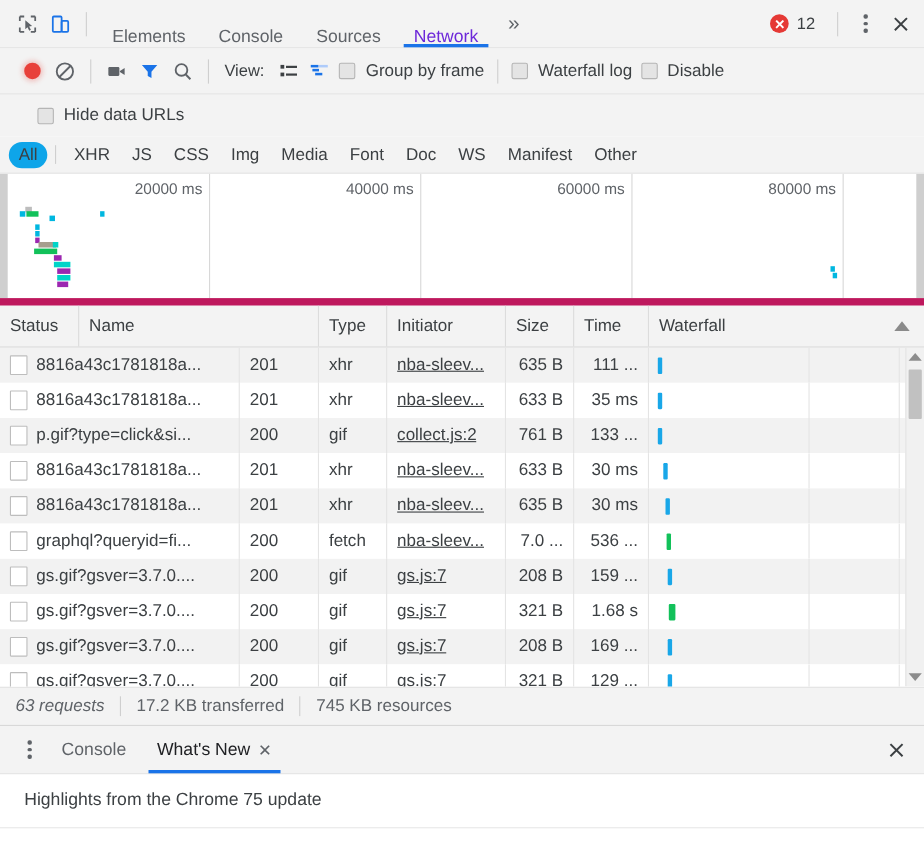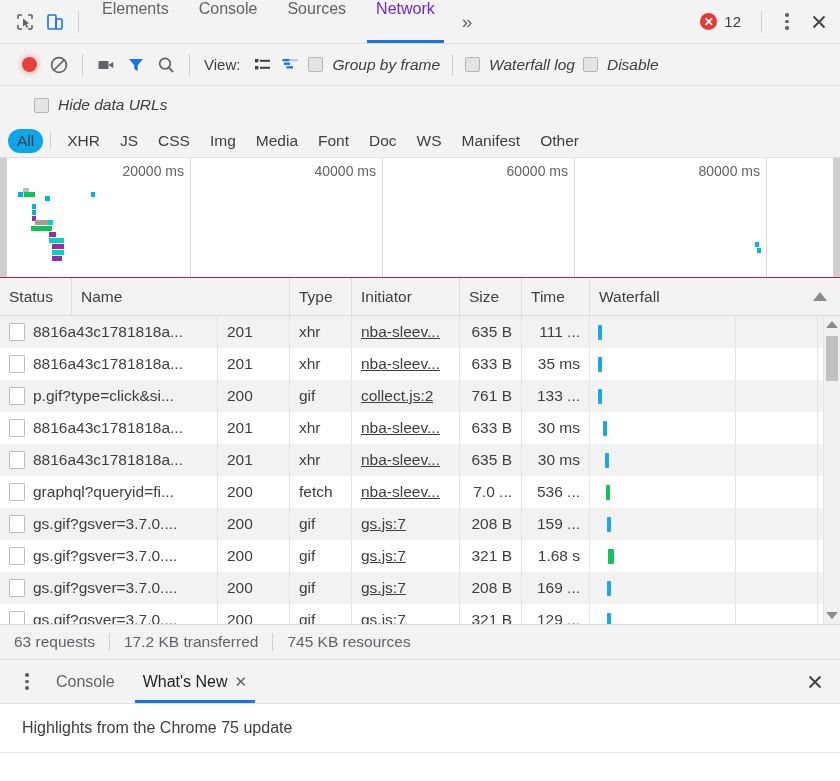--- a/index.html
+++ b/index.html
@@ -28,21 +28,21 @@
     flex: 0 0 auto;
   }
   .tb-sep {
     width: 1px; height: 22px; background: #cfcfcf; margin: 0 8px;
     flex: 0 0 auto;
   }
   .panel-tabs { display: flex; align-items: center; height: 100%; }
   .panel-tab {
     padding: 0 15px;
     height: 100%;
-    display: flex; align-items: flex-start;
+    display: flex; align-items: flex-end;
     font-size: 16px;
     color: #5f6368;
     cursor: pointer;
     white-space: nowrap;
     position: relative;
   }
   .panel-tab.selected { color: #6d28d9; }
   .panel-tab.selected::after {
     content: "";
     position: absolute; left: 6px; right: 6px; bottom: 0; height: 3px;
@@ -92,21 +92,21 @@
     display: flex; align-items: center; gap: 9px;
     padding: 0 4px; cursor: pointer; white-space: nowrap;
   }
   .chk-box {
     width: 15px; height: 15px;
     border: 1px solid #b5b5b5;
     border-radius: 2px;
     background: #e4e4e4;
     flex: 0 0 auto;
   }
-  .chk-text { font-size: 15.5px; color: #3c4043; font-style: italic; }
+  .chk-text { font-size: 15.5px; color: #3c4043; }
 
   
   .filter-row {
     height: 38px;
     display: flex; align-items: center;
     background: #f3f3f3;
     padding: 0 8px 0 8px;
   }
   .filter-input {
     width: 254px; height: 26px;
@@ -136,21 +136,21 @@
     cursor: pointer;
     white-space: nowrap;
   }
   .type-chip.active { background: #0ea5e9; color: #3c4043; }
   .type-div { width: 1px; height: 17px; background: #cfcfcf; margin: 0 5px; }
 
   
   .overview {
     height: 120px;
     background: #fff;
-    border-bottom: 1px solid #be185d;
+    border-bottom: 7px solid #be185d;
     position: relative;
     overflow: hidden;
   }
   .ov-grabber {
     position: absolute; left: 0; top: 0; bottom: 0;
     width: 7px; background: #cfcfcf; z-index: 5;
   }
   .ov-grabber.right { left: auto; right: 0; }
   .ov-band {
     position: absolute; top: 0; bottom: 0;
@@ -255,21 +255,21 @@
     height: 36px;
     display: flex; align-items: center;
     background: #f3f3f3;
     border-top: 1px solid #d8d8d8;
     border-bottom: 1px solid #d8d8d8;
     padding: 0 14px;
     font-size: 15.5px;
     color: #5f6368;
   }
   .st-item { padding: 0 14px; white-space: nowrap; }
-  .st-item:first-child { padding-left: 0; }
+  .st-item:first-child { padding-left: 0; font-style: italic; }
   .st-div { width: 1px; height: 18px; background: #cfcfcf; }
 
   
   .drawer-tabs {
     height: 44px;
     display: flex; align-items: center;
     background: #f3f3f3;
     border-bottom: 1px solid #e0e0e0;
     padding: 0 10px 0 12px;
   }

